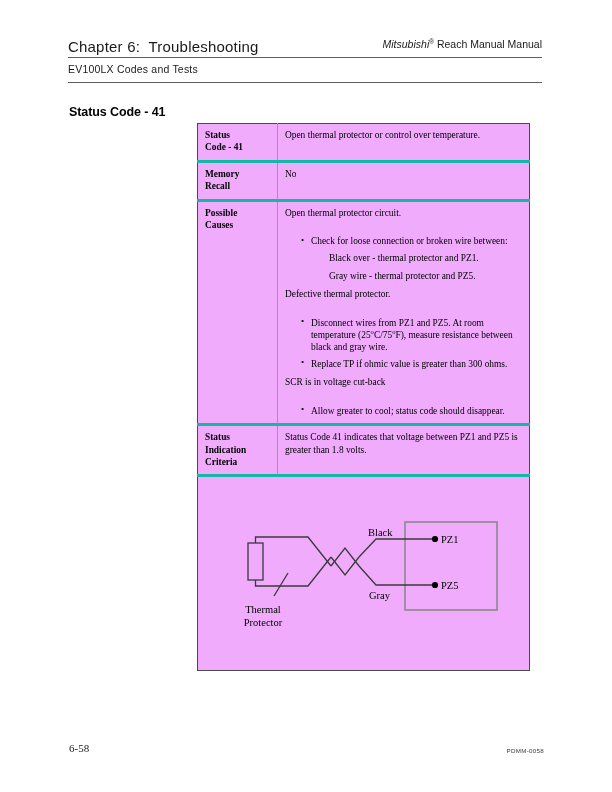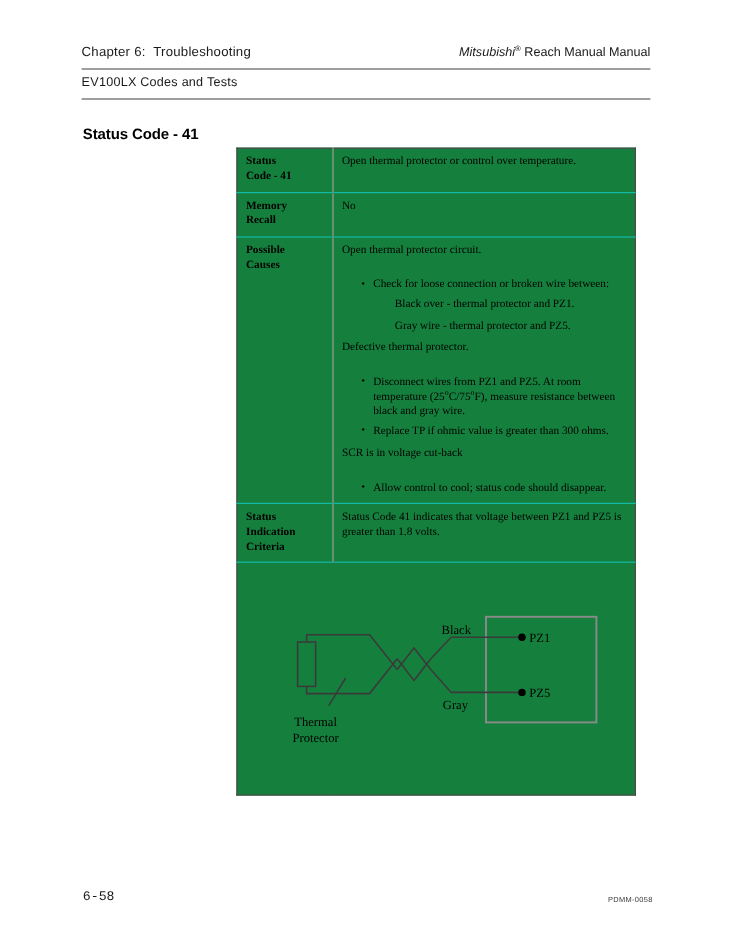--- a/index.html
+++ b/index.html
@@ -23,21 +23,21 @@
     left: 68px;
     top: 38px;
     width: 474px;
     height: 18px;
     font-family: "Liberation Sans", sans-serif;
   }
   .runhead-left {
     position: absolute;
     left: 0;
     top: 0;
-    font-size: 11px;
+    font-size: 15px;
     letter-spacing: 0.2px;
     color: #1a1a1a;
     white-space: pre;
   }
   .runhead-right {
     position: absolute;
     right: 0;
     top: 0;
     font-size: 10.5px;
     color: #1a1a1a;
@@ -83,25 +83,25 @@
   }
 
   
   .spec-table {
     position: absolute;
     left: 197px;
     top: 123px;
     width: 333px;
     border-collapse: collapse;
     border: 1.4px solid #4a4a4a;
-    background: #15803d;
+    background: #f0abfc;
     table-layout: fixed;
   }
   .spec-table td {
-    border-top: 1px solid #14b8a6;
+    border-top: 3px solid #14b8a6;
     vertical-align: top;
     padding: 5px 7px 6px 7px;
     font-family: "Liberation Serif", serif;
     font-size: 9.4px;
     line-height: 1.32;
   }
   .spec-table tr:first-child td {
     border-top: none;
   }
   .col-label {
@@ -160,21 +160,21 @@
     font-family: "Liberation Serif", serif;
     font-size: 10.5px;
     fill: #000;
   }
 
   
   .footer-page {
     position: absolute;
     left: 69px;
     top: 742px;
-    font-family: Liberation Mono, monospace;
+    font-family: Liberation Serif, serif;
     font-size: 11px;
     color: #1a1a1a;
   }
   .footer-code {
     position: absolute;
     right: 68px;
     top: 747px;
     font-family: "Liberation Sans", sans-serif;
     font-size: 6.2px;
     letter-spacing: 0.3px;
@@ -223,21 +223,21 @@
           </ul>
           <div class="subitem">Black over - thermal protector and PZ1.</div>
           <div class="subitem">Gray wire - thermal protector and PZ5.</div>
           <p style="margin-top:6px">Defective thermal protector.</p>
           <ul class="bullets">
             <li><span>Disconnect wires from PZ1 and PZ5. At room temperature (25</span><sup class="deg">o</sup><span>C/75</span><sup class="deg">o</sup><span>F), measure resistance between black and gray wire.</span></li>
             <li>Replace TP if ohmic value is greater than 300 ohms.</li>
           </ul>
           <p style="margin-top:6px">SCR is in voltage cut-back</p>
           <ul class="bullets">
-            <li>Allow control to cool; status code should disappear.</li>
+            <li>Allow greater to cool; status code should disappear.</li>
           </ul>
         </td>
       </tr>
 
       <tr>
         <td class="col-label">Status
 Indication
 Criteria</td>
         <td class="col-value">
           <p>Status Code 41 indicates that voltage between PZ1 and PZ5 is greater than 1.8 volts.</p>

